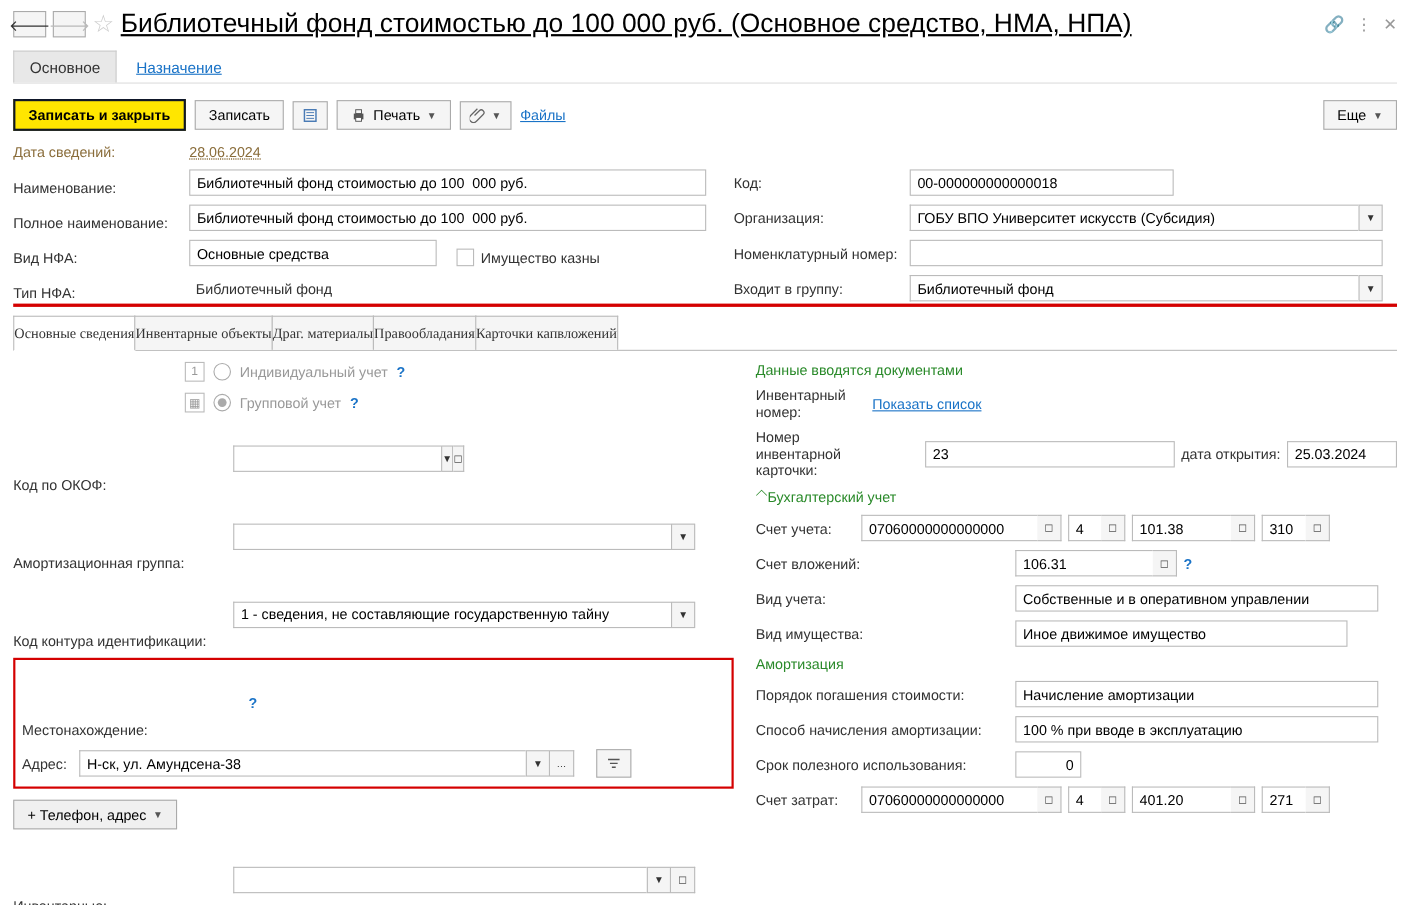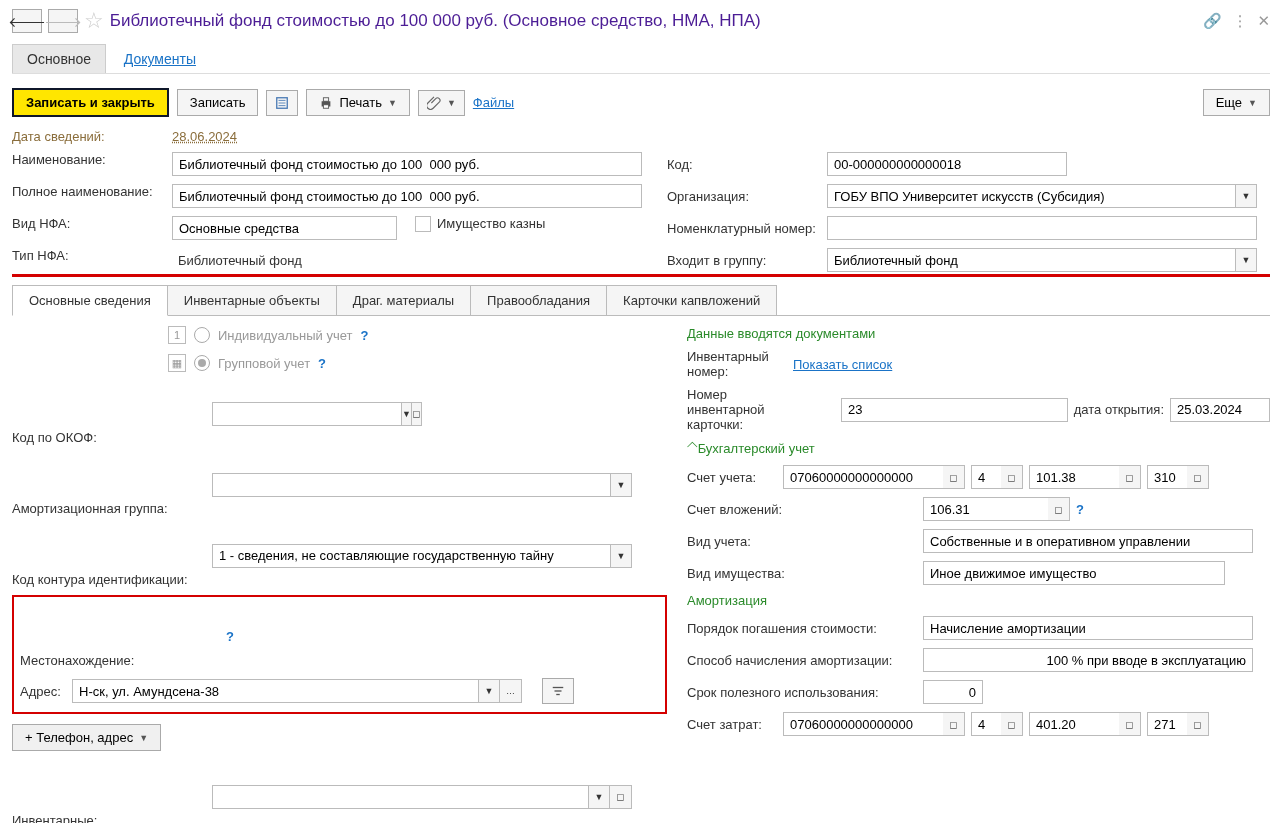--- a/index.html
+++ b/index.html
@@ -29,23 +29,24 @@
     font-size: 14px;
     color: #333;
   }
   .nav-btn.disabled { color: #bbb; cursor: default; }
   .star-icon {
     font-size: 22px;
     color: #ccc;
     cursor: pointer;
   }
   .window-title {
-    font-size: 17px;
-    color: #4c1d95;
+    font-size: 24px;
+    color: #000000;
     flex: 1;
+    text-decoration: underline;
   }
   .title-bar-right {
     display: flex;
     gap: 10px;
     align-items: center;
     color: #999;
   }
   .title-bar-right span { cursor: pointer; font-size: 15px; }
   .close-x { font-size: 16px; }
 
@@ -97,21 +98,21 @@
     text-decoration: underline;
     cursor: pointer;
   }
   .spacer { flex: 1; }
 
   .form-row {
     display: flex;
     margin-bottom: 8px;
     align-items: center;
   }
-  .form-col-left { width: 655px; display: flex; align-items: flex-start; }
+  .form-col-left { width: 655px; display: flex; align-items: flex-end; }
   .form-col-right { flex: 1; display: flex; align-items: center; }
   .label-brown { color: #8a6d3b; }
   .label {
     width: 160px;
     flex-shrink: 0;
   }
   .label.wide { width: 200px; margin-top: 48px; }
   input[type="text"], .input-like {
     border: 1px solid #bbb;
     padding: 3px 6px;
@@ -146,27 +147,28 @@
   .select-btn + .select-btn { border-left: none; }
 
   .red-underline { border-bottom: 3px solid #d40000; }
 
   .detail-tabs {
     display: flex;
     border-bottom: 1px solid #bbb;
     margin-top: 6px;
   }
   .detail-tab {
-    padding: 7px 16px;
+    padding: 7px 0;
     border: 1px solid #bbb;
     border-bottom: none;
     background: #f5f5f5;
     cursor: pointer;
     margin-right: -1px;
     position: relative;
+    font-family: Liberation Serif, serif;
   }
   .detail-tab.active {
     background: #fff;
     border-bottom: 1px solid #fff;
     margin-bottom: -1px;
   }
 
   .detail-body {
     display: flex;
     padding-top: 10px;
@@ -268,21 +270,21 @@
   <span class="window-title">Библиотечный фонд стоимостью до 100  000 руб. (Основное средство, НМА, НПА)</span>
   <div class="title-bar-right">
     <span>🔗</span>
     <span>⋮</span>
     <span class="close-x">✕</span>
   </div>
 </div>
 
 <div class="section-tabs">
   <span class="section-tab active">Основное</span>
-  <span class="section-tab">Документы</span>
+  <span class="section-tab">Назначение</span>
 </div>
 
 <div class="toolbar">
   <button class="btn btn-primary-yellow">Записать и закрыть</button>
   <button class="btn">Записать</button>
   <button class="btn icon-only">
     <svg class="icon-svg" viewBox="0 0 16 16">
         <rect x="2" y="2" width="12" height="12" fill="none" stroke="#4a7bb5" stroke-width="1.5"></rect>
         <line x1="4" y1="5" x2="12" y2="5" stroke="#4a7bb5"></line>
         <line x1="4" y1="8" x2="12" y2="8" stroke="#4a7bb5"></line>
@@ -540,21 +542,21 @@
 
     <div class="green-heading">Амортизация</div>
 
     <div class="right-row">
       <span class="right-label" style="width:230px">Порядок погашения стоимости:</span>
       <input class="mini-input" style="width: 330px;" value="Начисление амортизации">
     </div>
 
     <div class="right-row">
       <span class="right-label" style="width:230px">Способ начисления амортизации:</span>
-      <input class="mini-input" style="width: 330px; text-align: right;" value="100 % при вводе в эксплуатацию">
+      <input class="mini-input" style="width: 330px;" value="100 % при вводе в эксплуатацию">
     </div>
 
     <div class="right-row">
       <span class="right-label" style="width:230px">Срок полезного использования:</span>
       <input class="mini-input" style="width: 60px; text-align: right;" value="0">
     </div>
 
     <div class="right-row">
       <span class="right-label" style="width:90px">Счет затрат:</span>
       <div class="select-wrap">

